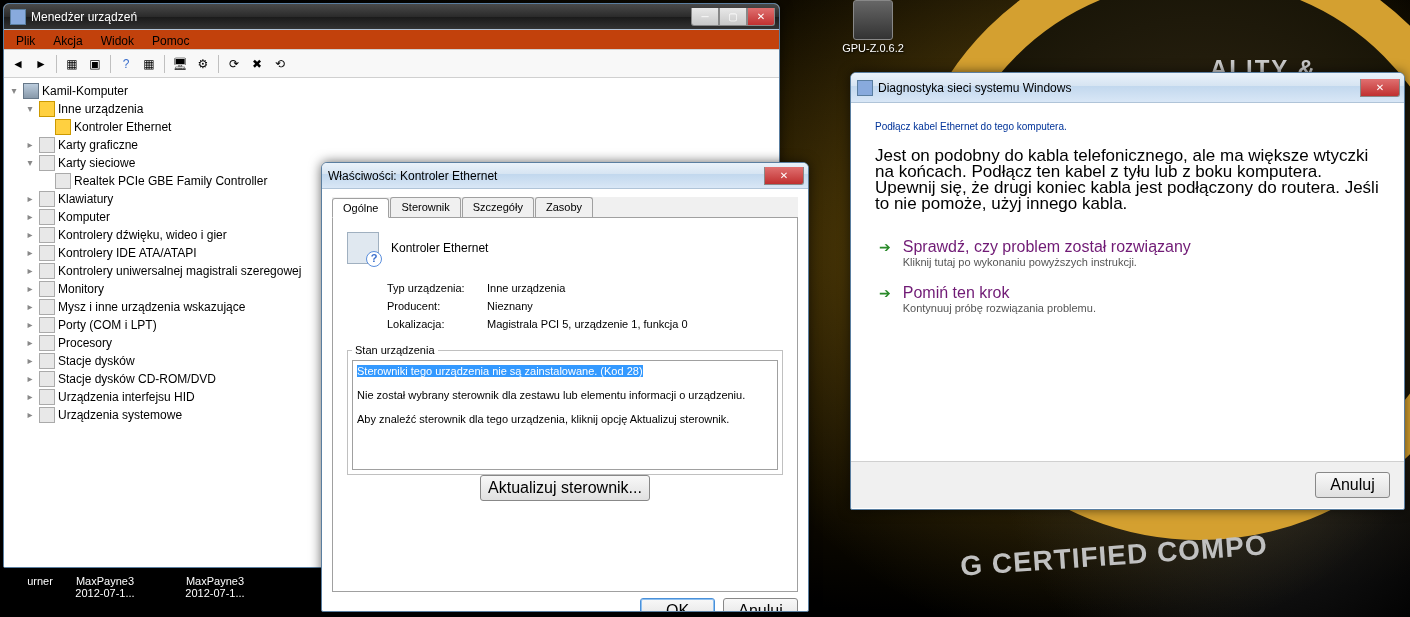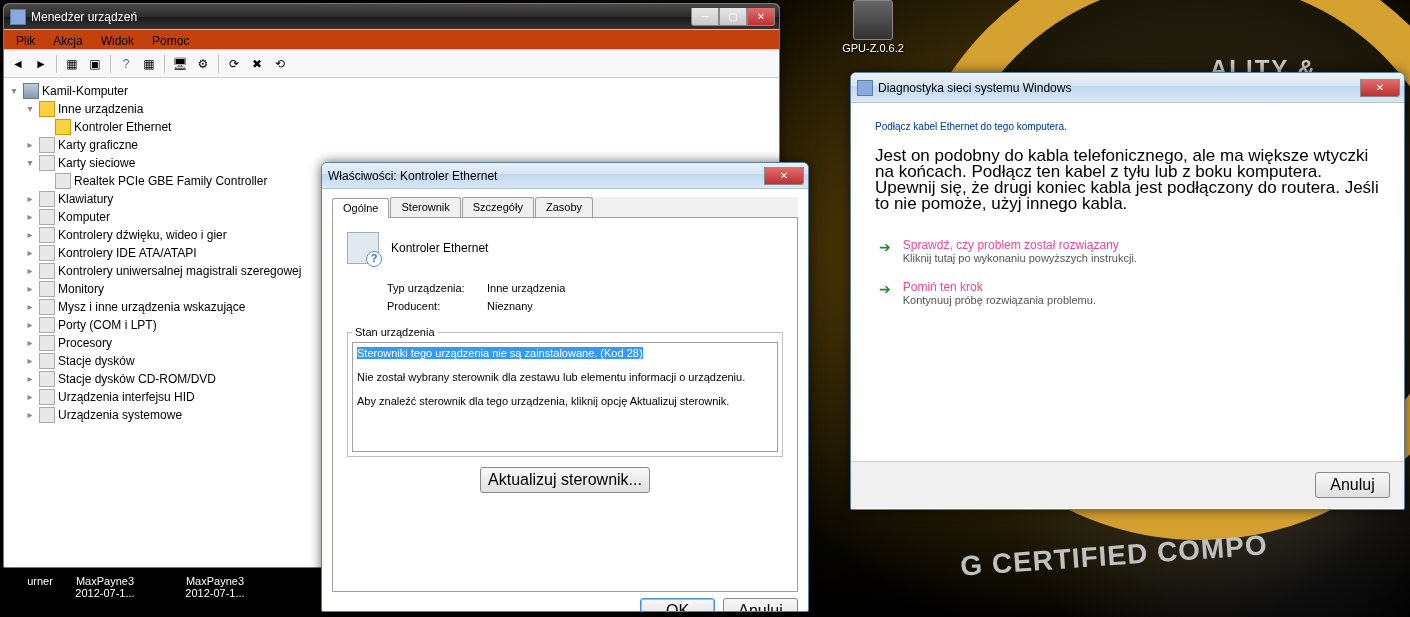--- a/index.html
+++ b/index.html
@@ -170,21 +170,21 @@
   display: flex; justify-content: flex-end; gap: 8px;
   padding: 6px 0 0;
 }
 
 
 .diag-body { padding: 18px 24px 10px; }
 .diag-title { color: #003399; font-size: 10px; margin-bottom: 16px; }
 .diag-text { font-size: 17px; line-height: 16px; margin-bottom: 18px; }
 .diag-option { display: flex; align-items: flex-start; gap: 12px; padding: 8px 4px; }
 .diag-option .arrow { color: #2a8a2a; font-size: 14px; margin-top: 1px; }
-.diag-option .opt-title { color: #ec4899; font-size: 12px; }
+.diag-option .opt-title { color: #701a75; font-size: 16px; }
 .diag-option .opt-sub { color: #555; font-size: 11px; }
 .diag-footer {
   border-top: 1px solid #d0d0d0;
   padding: 10px 14px; display: flex; justify-content: flex-end;
   background: #f0f0f0;
 }
 
 
 .ico-pc { background: linear-gradient(#bcd, #89a); border: 1px solid #678; }
 .ico-dev { background: #e8e8e8; border: 1px solid #aaa; }
@@ -367,30 +367,34 @@
       </div>
       <div style="padding-left:40px;">
         <div class="prop-row">
           <div class="k">Typ urządzenia:</div>
           <div>Inne urządzenia</div>
         </div>
         <div class="prop-row">
           <div class="k">Producent:</div>
           <div>Nieznany</div>
         </div>
+        <div class="prop-row">
+          <div class="k">Lokalizacja:</div>
+          <div>Magistrala PCI 5, urządzenie 1, funkcja 0</div>
+        </div>
       </div>
       <fieldset>
         <legend>Stan urządzenia</legend>
         <div class="status-box">
           <span class="status-sel">Sterowniki tego urządzenia nie są zainstalowane. (Kod 28)</span><br><br>
           <span>Nie został wybrany sterownik dla zestawu lub elementu informacji o urządzeniu.</span><br><br>
           <span>Aby znaleźć sterownik dla tego urządzenia, kliknij opcję Aktualizuj sterownik.</span>
         </div>
       </fieldset>
-      <div style="text-align:center; margin-top:10px;">
+      <div style="text-align:center; ">
         <button class="btn" style="min-width:170px;">Aktualizuj sterownik...</button>
       </div>
     </div>
     <div class="dlg-buttons">
       <button class="btn default">OK</button>
       <button class="btn">Anuluj</button>
     </div>
   </div>
 </div>
 

